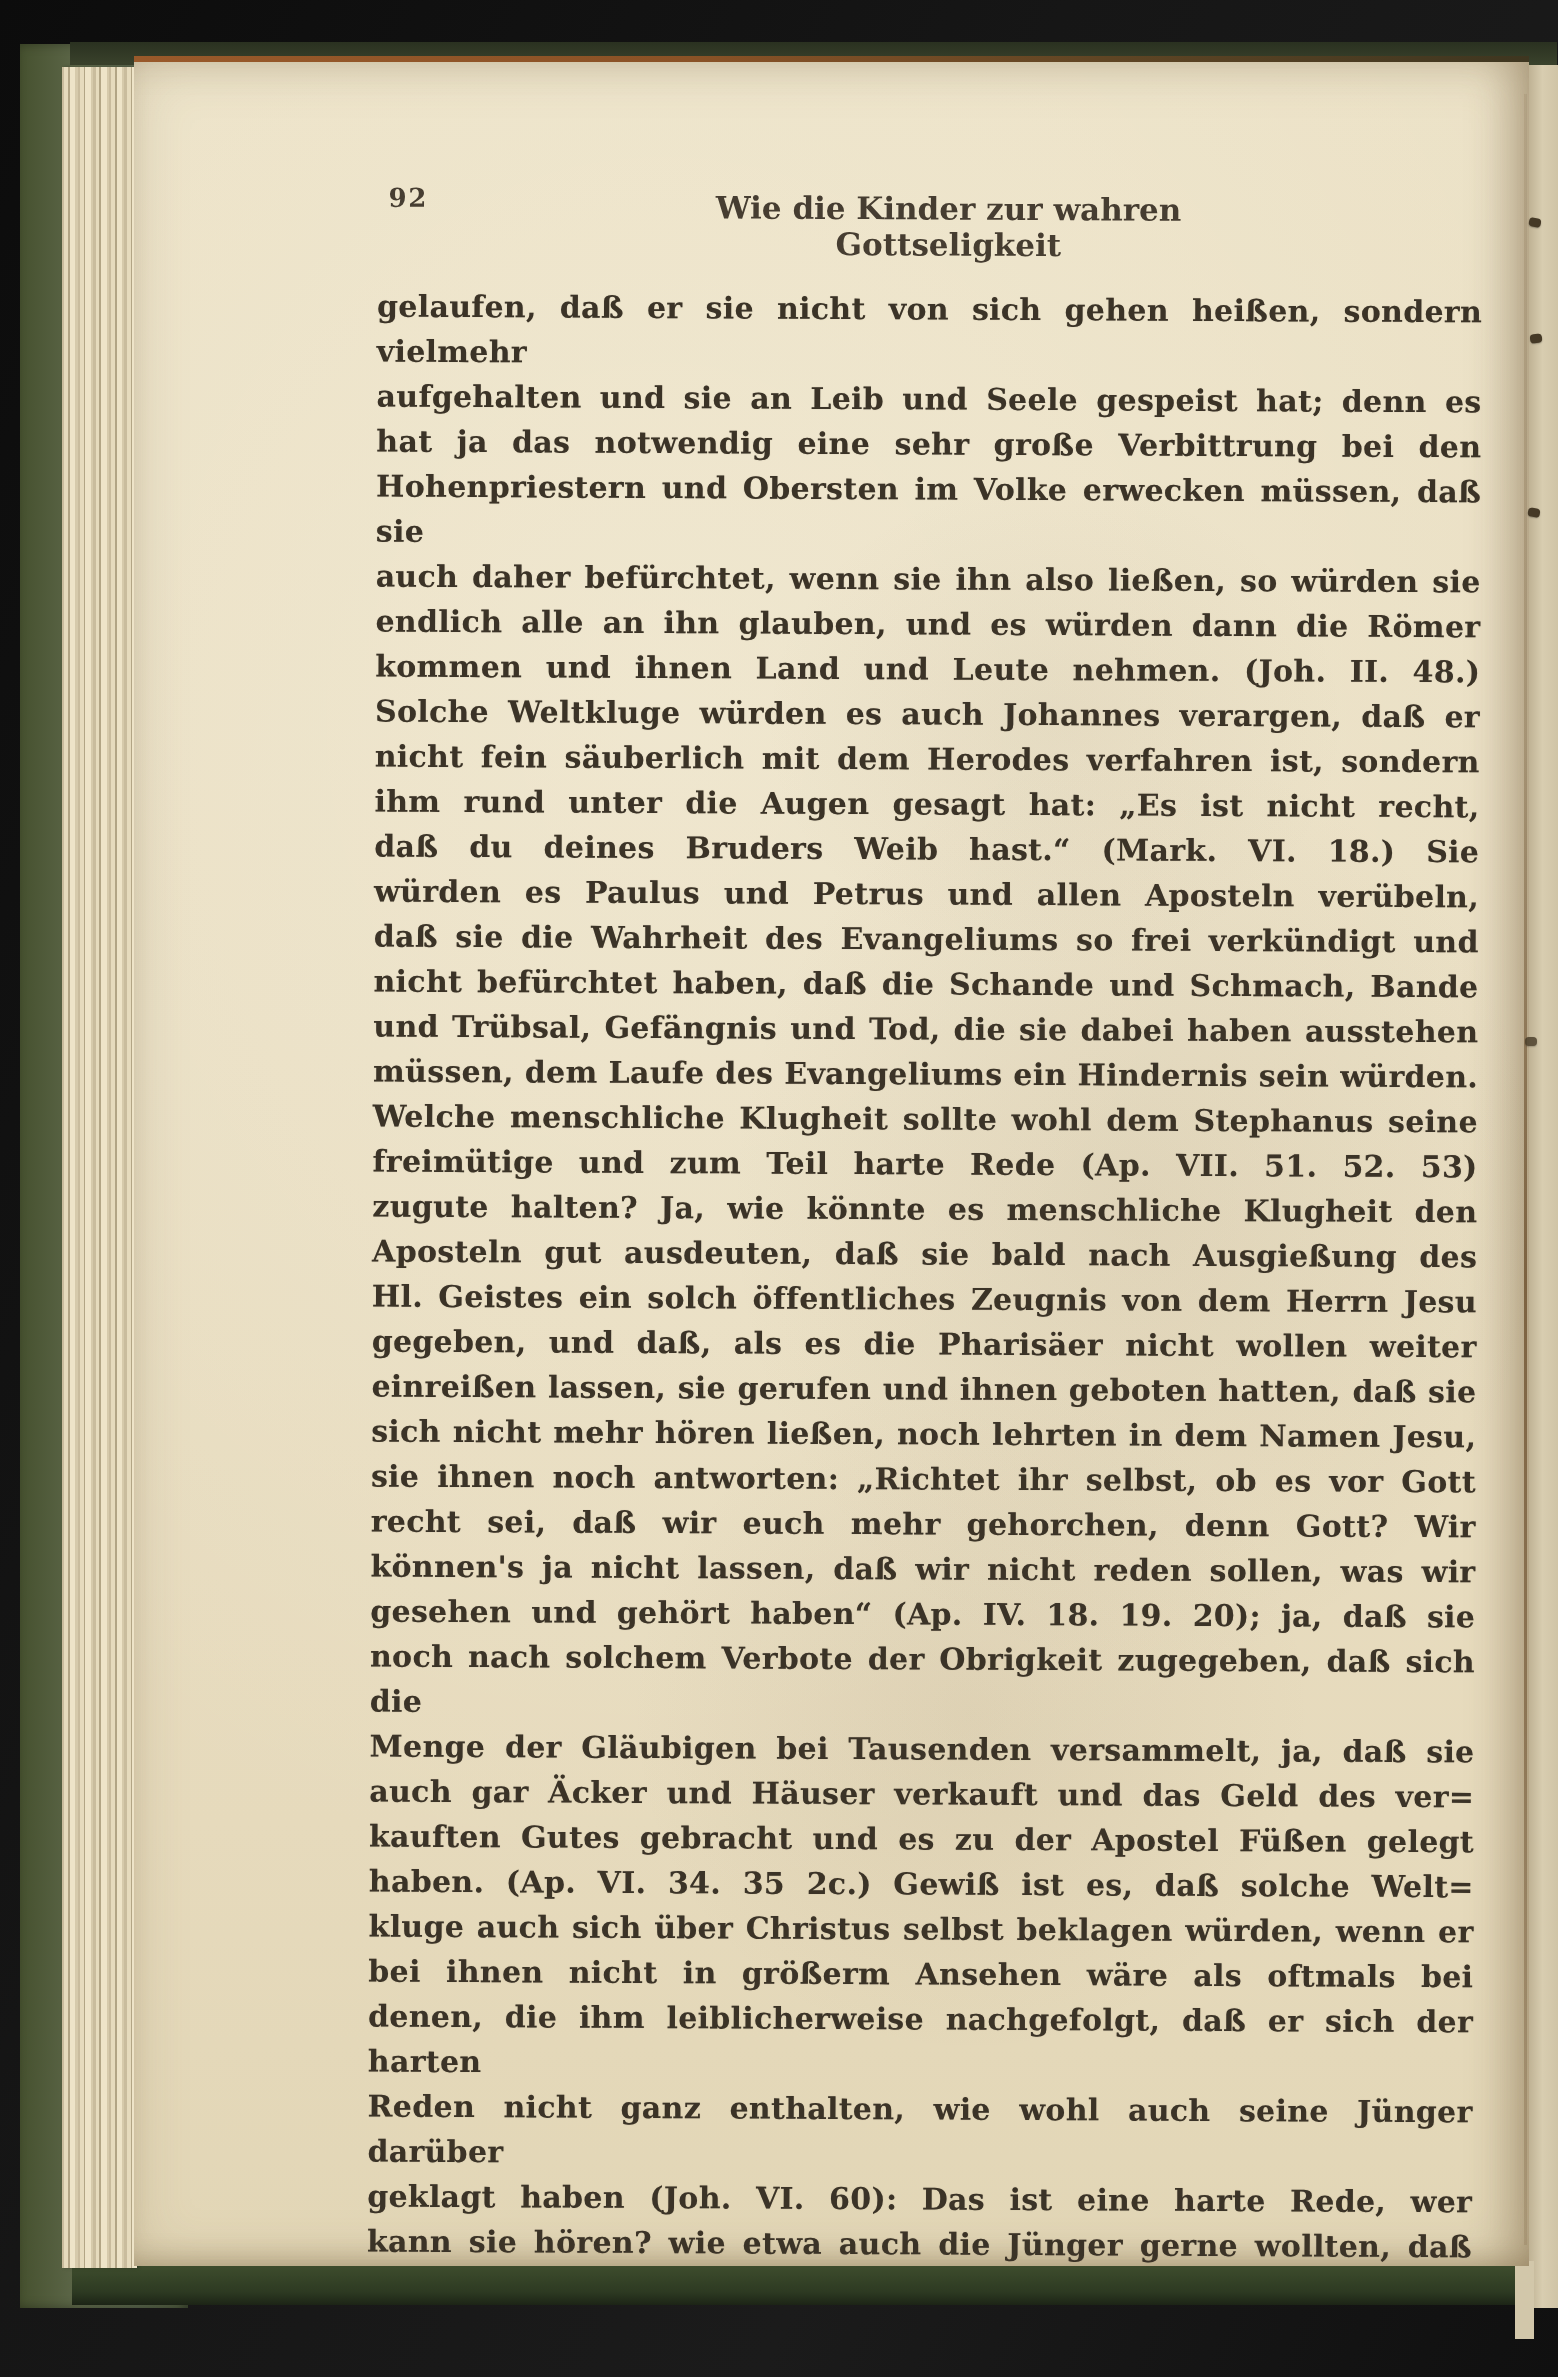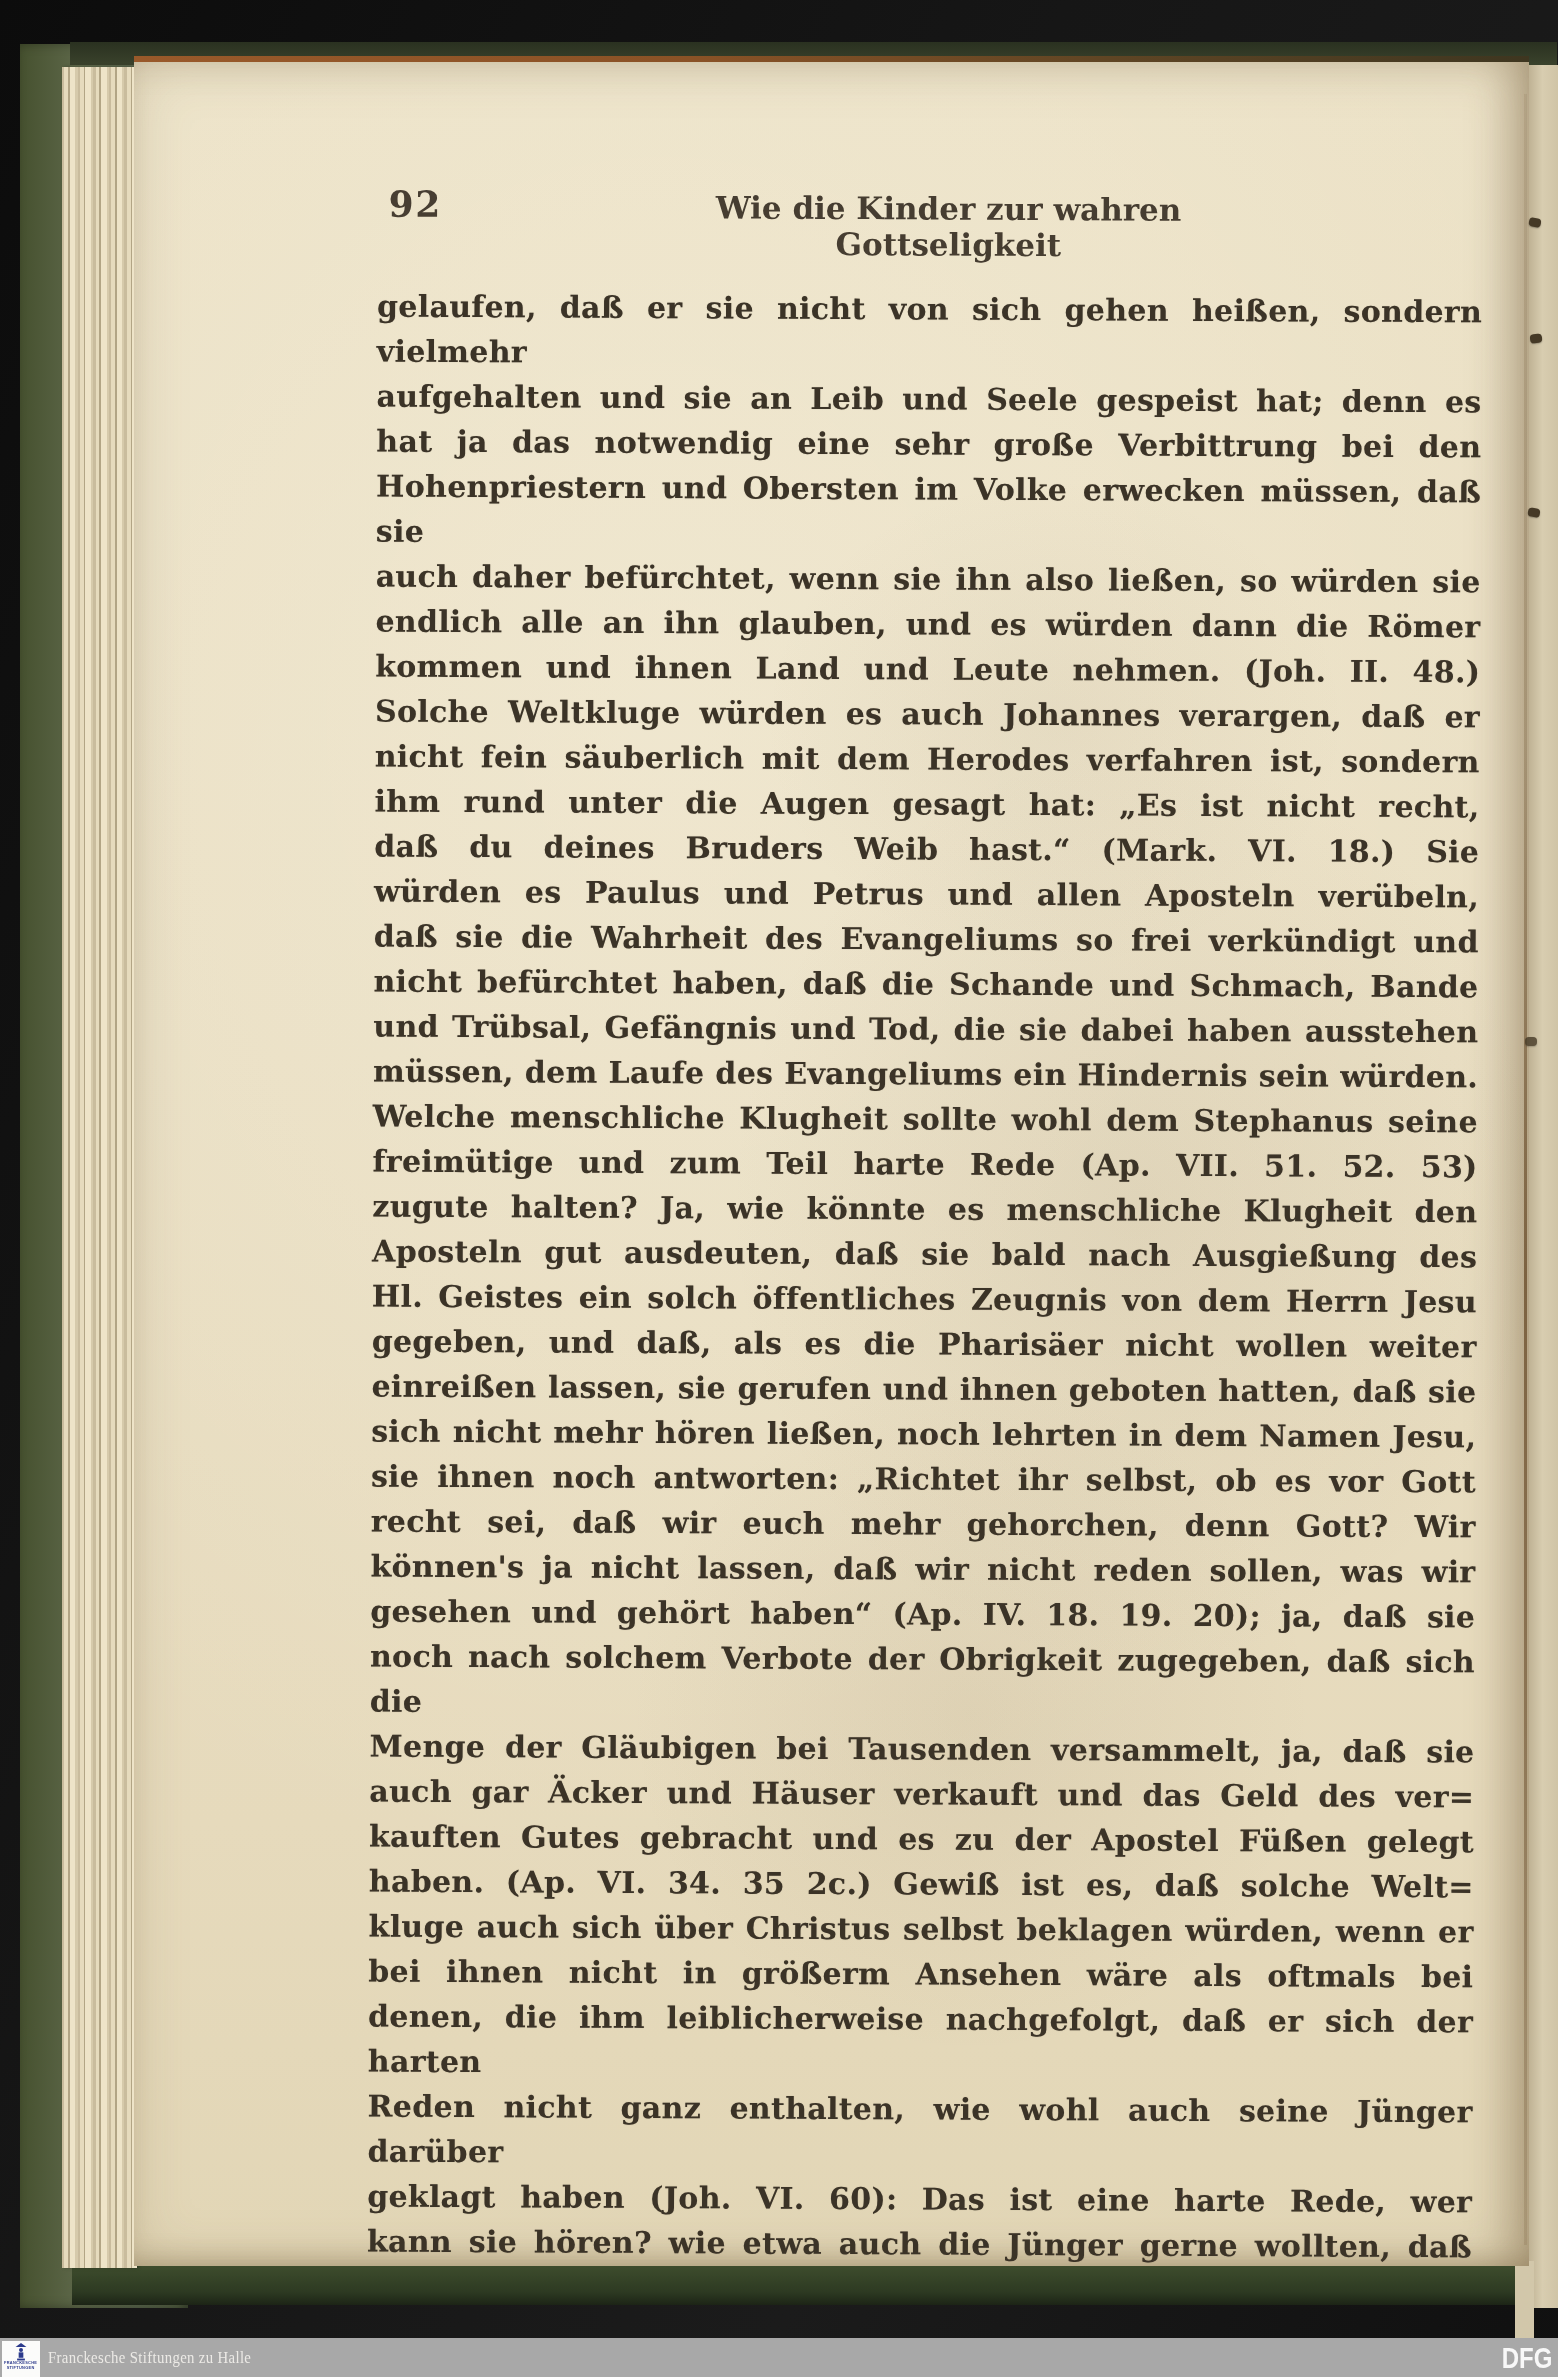--- a/index.html
+++ b/index.html
@@ -39,21 +39,21 @@
       radial-gradient(35% 22% at 60% 75%, rgba(125,105,75,.09), rgba(0,0,0,0) 70%),
       radial-gradient(30% 16% at 66% 30%, rgba(125,105,75,.07), rgba(0,0,0,0) 70%);}
   .crease{position:absolute;left:1524px;top:94px;width:3.1px;height:2151px;
     background:linear-gradient(180deg,rgba(104,74,40,.10) 0%,rgba(104,74,40,.25) 30%,
                rgba(104,74,40,.75) 55%,rgba(104,74,40,.55) 75%,rgba(104,74,40,.15) 100%);}
   .stitch{position:absolute;width:11.7px;height:8.6px;border-radius:3.9px;background:#453926;
     box-shadow:0 0.8px 1.6px rgba(0,0,0,.3);}
   
   .content{position:absolute;left:0;top:0;width:100%;height:100%;
     transform:rotate(.3deg);transform-origin:50% 38%;color:#3d352a;}
-  .page-number{position:absolute;left:251px;top:123px;font-size:36px;font-weight:bold;
+  .page-number{position:absolute;left:251px;top:123px;font-size:26px;font-weight:bold;
     color:#473e32;letter-spacing:1.6px;}
   .running-header{position:absolute;left:468px;top:128px;width:686px;text-align:center;
     font-size:31px;font-weight:bold;color:#463d31;}
   .body-text{position:absolute;left:240px;top:224px;width:1105px;}
   .text-line{display:block;width:100%;font-size:30px;font-weight:bold;line-height:45px;
     letter-spacing:0.3px;text-align:justify;text-align-last:justify;color:#3b3327;
     text-shadow:0 0 0.8px rgba(59,51,39,.35);}
   
   .footer-bar{position:absolute;left:0;top:2338px;width:1559px;height:39px;background:#a8a8a8;}
   .logo-box{position:absolute;left:1.6px;top:3.1px;width:38px;height:36px;background:#fbfbfa;
@@ -130,29 +130,15 @@
         </div>
     </div>
   </div>
 
   <div class="crease"></div>
   <div class="stitch" style="left:1529px;top:218px;transform:rotate(12deg);"></div>
   <div class="stitch" style="left:1530px;top:334px;transform:rotate(-8deg);"></div>
   <div class="stitch" style="left:1528px;top:508px;transform:rotate(10deg);"></div>
   <div class="stitch" style="left:1525px;top:1037px;opacity:.8;"></div>
 
-  <div class="footer-bar">
-    <div class="logo-box">
-      <svg width="14" height="18.7" viewBox="0 0 18 24">
-        <path d="M2 5 L9 0 L16 5 Z" fill="#2c3a8c"></path>
-        <circle cx="9" cy="9" r="2.6" fill="#2c3a8c"></circle>
-        <path d="M6 12 h6 v7 h-6 Z" fill="#2c3a8c"></path>
-        <rect x="4" y="20" width="10" height="2.4" fill="#2c3a8c"></rect>
-      </svg>
-      <div class="logo-caption">FRANCKESCHE</div>
-      <div class="logo-caption">STIFTUNGEN</div>
-    </div>
-    <div class="institution">Franckesche Stiftungen zu Halle</div>
-    <div class="dfg">DFG</div>
-  </div>
 
 </div>
 
 
 </body></html>

